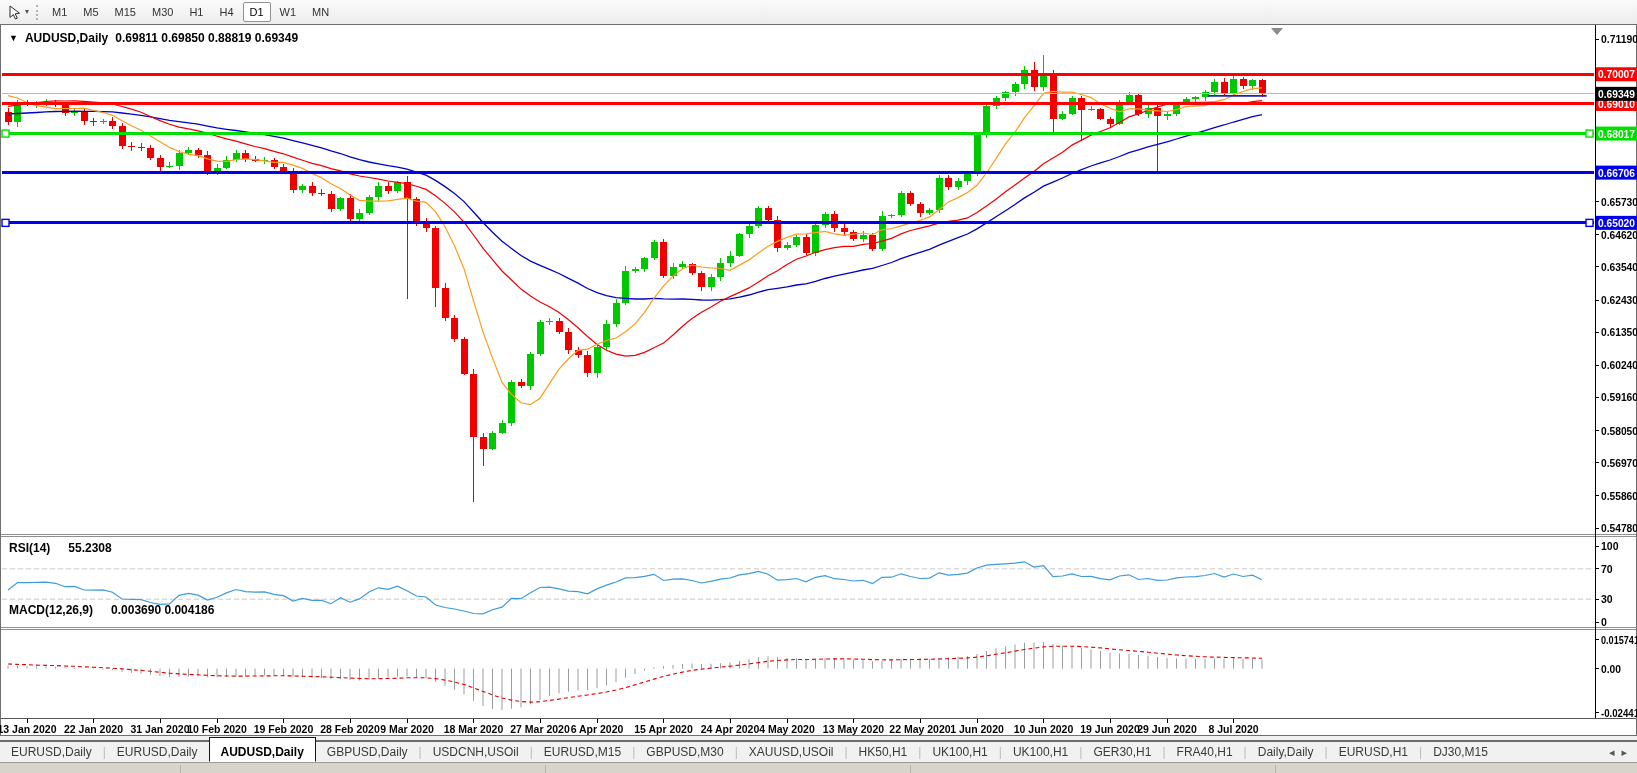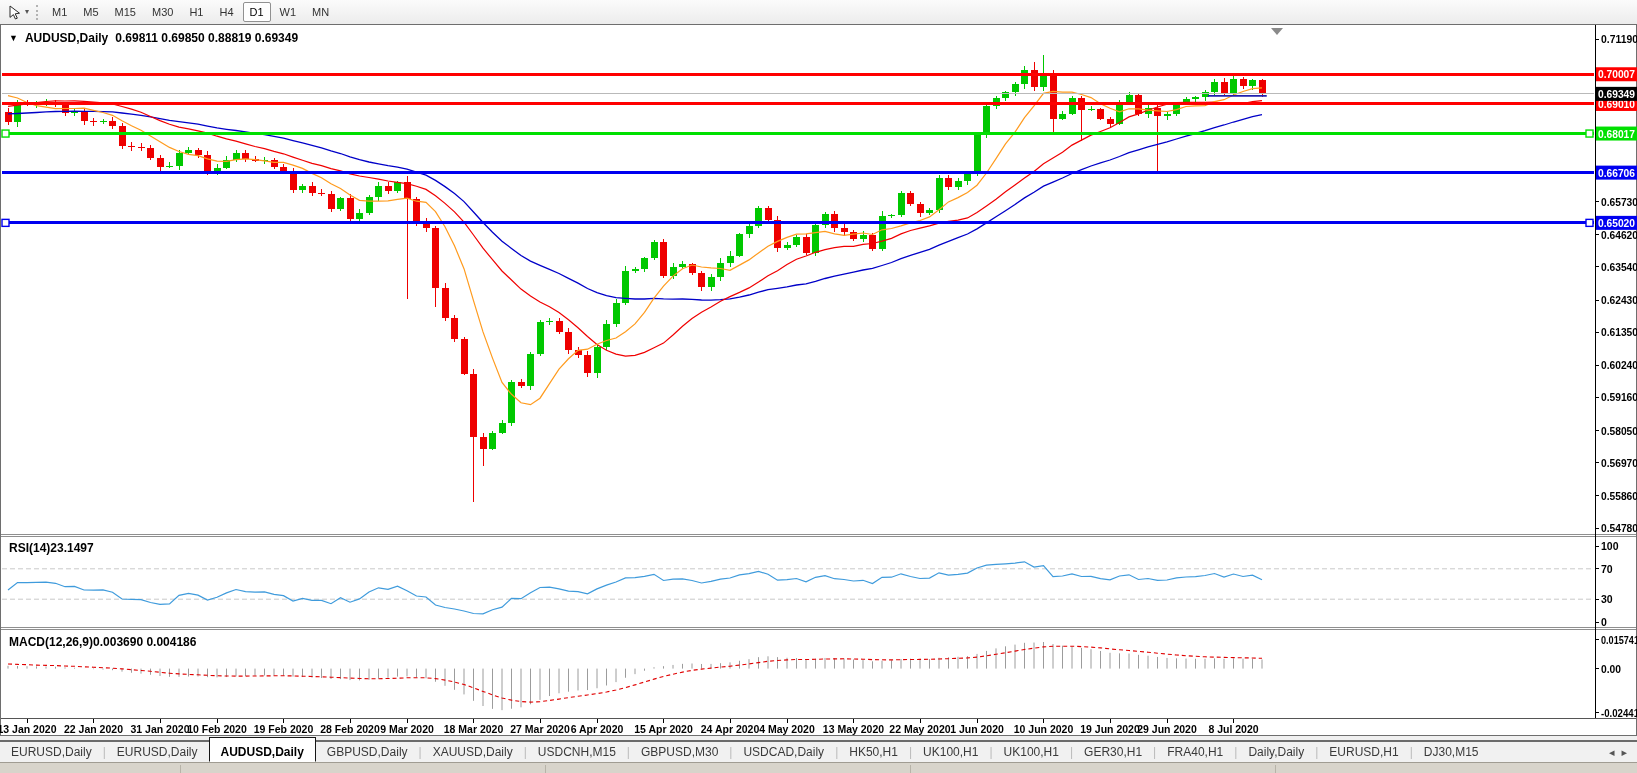--- a/index.html
+++ b/index.html
@@ -27,22 +27,22 @@
   
   .chart-window{position:absolute;top:24px;left:0;width:1637px;height:712px;background:#fff}
   #chart-svg{position:absolute;left:0;top:0}
   .symbol-header{
     position:absolute;top:7px;left:9px;font-size:12px;font-weight:bold;color:#000;
     display:flex;align-items:center;gap:7px;white-space:nowrap;z-index:3;
   }
   .hdr-caret{font-size:9px;color:#000}
   .ind-label{position:absolute;left:9px;font-size:12px;font-weight:bold;color:#000;z-index:3;white-space:nowrap}
   #rsi-label{top:517px}
-  #macd-label{top:611px}
-  .ind-label span{margin-right:0}
+  #macd-label{top:579px}
+  .ind-label span{margin-right:18px}
   
   .tabbar{
     position:absolute;top:740px;left:0;width:1637px;height:22px;
     background:#f1f1f1;border-top:2px solid #6b6b6b;
     display:flex;align-items:stretch;box-sizing:border-box;
   }
   .tab{font-size:12px;color:#3a3a3a;padding:3px 11px 0;white-space:nowrap;cursor:default}
   .tab.active{
     background:#fff;border:1px solid #161616;border-bottom:1px solid #fff;
     font-weight:bold;color:#000;margin-top:-5px;padding-top:7px;position:relative;z-index:2;
@@ -610,41 +610,41 @@
         <line x1="1233.5" y1="695" x2="1233.5" y2="699" stroke="#000" shape-rendering="crispEdges"></line>
         <text x="1233.5" y="709" text-anchor="middle">8 Jul 2020</text>
       </g>
     </svg>
   <div class="symbol-header">
     <span class="hdr-caret">▼</span>
     <span>AUDUSD,Daily</span>
     <span>0.69811 0.69850 0.88819 0.69349</span>
   </div>
   <div class="ind-label" id="rsi-label">
-    <span>RSI(14)</span><span>23.1497</span>
+    <span>RSI(14)</span><span>55.2308</span>
   </div>
   <div class="ind-label" id="macd-label">
     <span>MACD(12,26,9)</span><span>0.003690 0.004186</span>
   </div>
 </div>
 
 <div class="tabbar" id="tabbar">
     <div class="tab">EURUSD,Daily</div>
     <span class="tab-sep">|</span>
     <div class="tab">EURUSD,Daily</div>
     <div class="tab active">AUDUSD,Daily</div>
     <div class="tab">GBPUSD,Daily</div>
     <span class="tab-sep">|</span>
-    <div class="tab">XAUUSD,Daily</div>
-    <span class="tab-sep">|</span>
-    <div class="tab">USDCNH,M15</div>
+    <div class="tab">USDCNH,USOil</div>
+    <span class="tab-sep">|</span>
+    <div class="tab">EURUSD,M15</div>
     <span class="tab-sep">|</span>
     <div class="tab">GBPUSD,M30</div>
     <span class="tab-sep">|</span>
-    <div class="tab">USDCAD,Daily</div>
+    <div class="tab">XAUUSD,USOil</div>
     <span class="tab-sep">|</span>
     <div class="tab">HK50,H1</div>
     <span class="tab-sep">|</span>
     <div class="tab">UK100,H1</div>
     <span class="tab-sep">|</span>
     <div class="tab">UK100,H1</div>
     <span class="tab-sep">|</span>
     <div class="tab">GER30,H1</div>
     <span class="tab-sep">|</span>
     <div class="tab">FRA40,H1</div>

